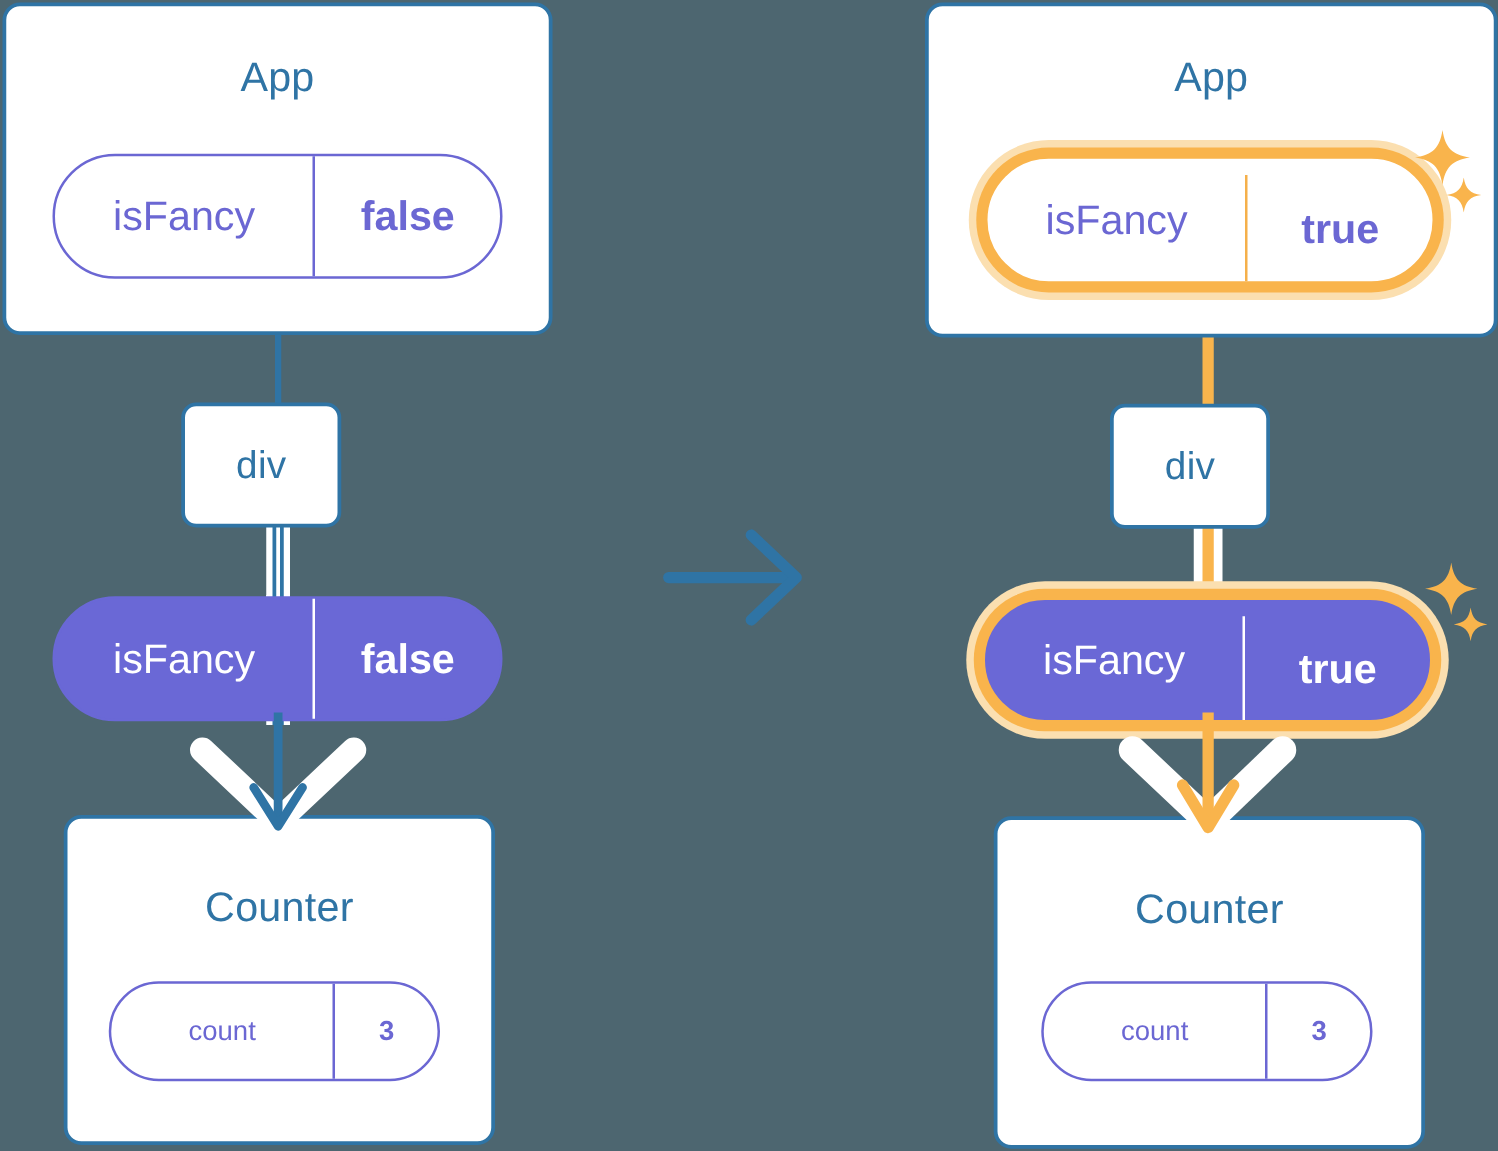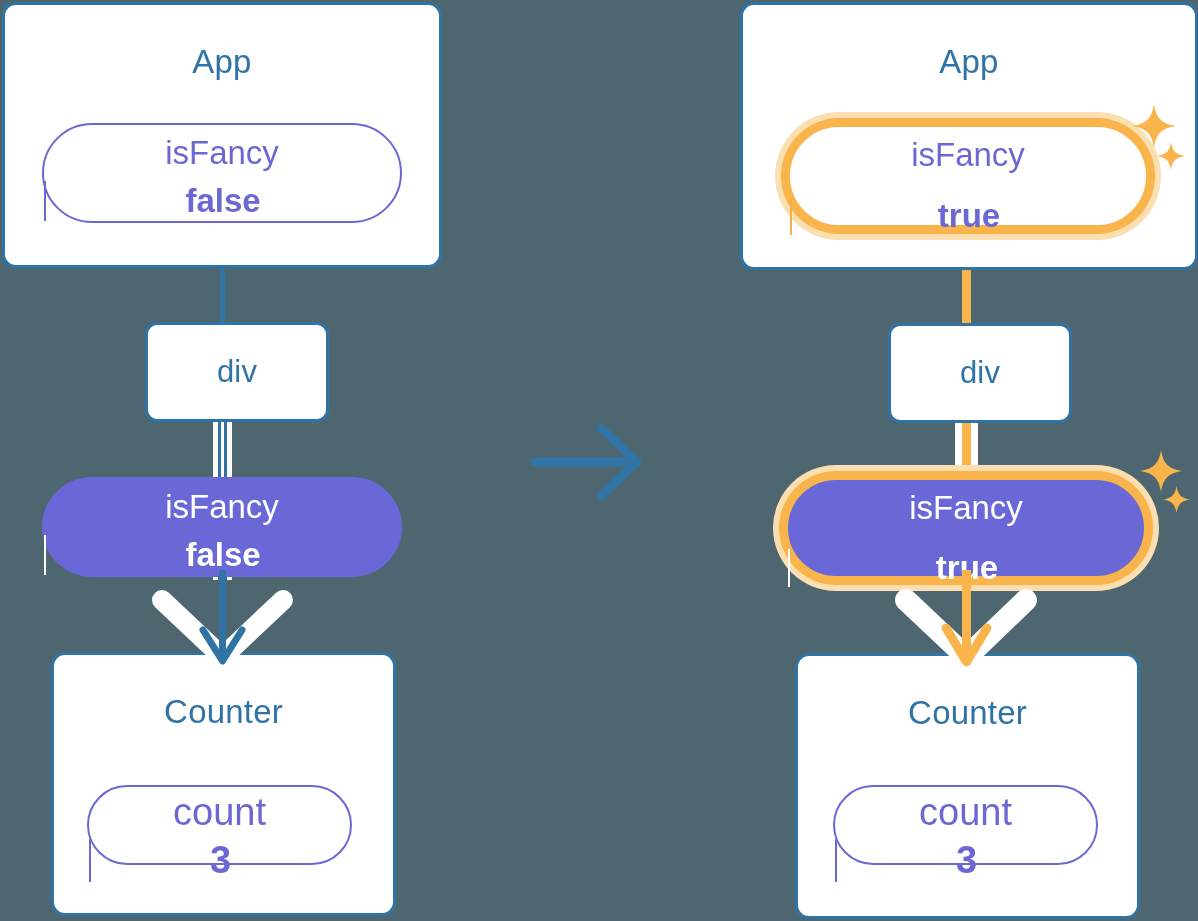--- a/index.html
+++ b/index.html
@@ -34,43 +34,42 @@
     user-select: none;
   }
 
   
   .box-app { left: 2px; top: 2px; width: 440px; height: 266px; }
   .panel-after .box-app { left: 2px; top: 2px; width: 458px; height: 268px; }
   .box-app .cbox-title { margin-top: 38px; }
 
   
   .box-div {
-    width: 184px; height: 100px;
+    width: 128px; height: 100px;
     border-radius: 12px;
     display: flex; align-items: center; justify-content: center;
     z-index: 4;
   }
   .panel-before .box-div { left: 145px; top: 322px; }
   .panel-after  .box-div { left: 150px; top: 323px; }
   .box-div .cbox-title { font-size: 31px; margin: 0; }
 
   
   .box-counter { left: 51px; top: 652px; width: 345px; height: 264px; }
   .panel-after .box-counter { left: 57px; top: 653px; width: 345px; height: 266px; }
-  .box-counter .cbox-title { margin-top: 38px; }
+  .box-counter .cbox-title { margin-top: 52px; }
 
   
   .pill {
     position: absolute;
     display: flex;
     box-sizing: border-box;
     border-radius: 999px;
     z-index: 6;
     user-select: none;
-    flex-direction: column;
   }
   .pill-outline {
     border: 2px solid #6B67D3;
     background: #fff;
   }
   .pill-filled {
     background: #6A68D6;
     border: 2px solid #6A68D6;
   }
   .pill-cell {
@@ -85,21 +84,21 @@
   .pill-filled  .pill-cell.val { border-left: 2px solid #ffffff; }
   .pill-cell.val.bold { font-weight: bold; margin-top: 13px; }
 
   
   .pill-app   { left: 42px; top: 123px; width: 360px; height: 100px; font-size: 33px; }
   .pill-state { left: 42px; top: 477px; width: 360px; height: 100px; font-size: 33px; }
   .panel-after .pill-app   { left: 50px; top: 125px; width: 360px; height: 102px; }
   .panel-after .pill-state { left: 48px; top: 478px; width: 360px; height: 100px; }
 
   
-  .pill-count { left: 87px; top: 785px; width: 265px; height: 80px; font-size: 38px; }
+  .pill-count { left: 87px; top: 785px; width: 265px; height: 80px; font-size: 22px; }
   .panel-after .pill-count { left: 95px; top: 785px; width: 265px; height: 80px; }
   .pill-count .pill-cell.name { flex: 0 0 68%; }
 
   
   .pill-hl {
     box-shadow:
       0 0 0 7px #F9B44C,
       0 0 0 13px #FBDFB0;
     border-color: #F9B44C;
   }

